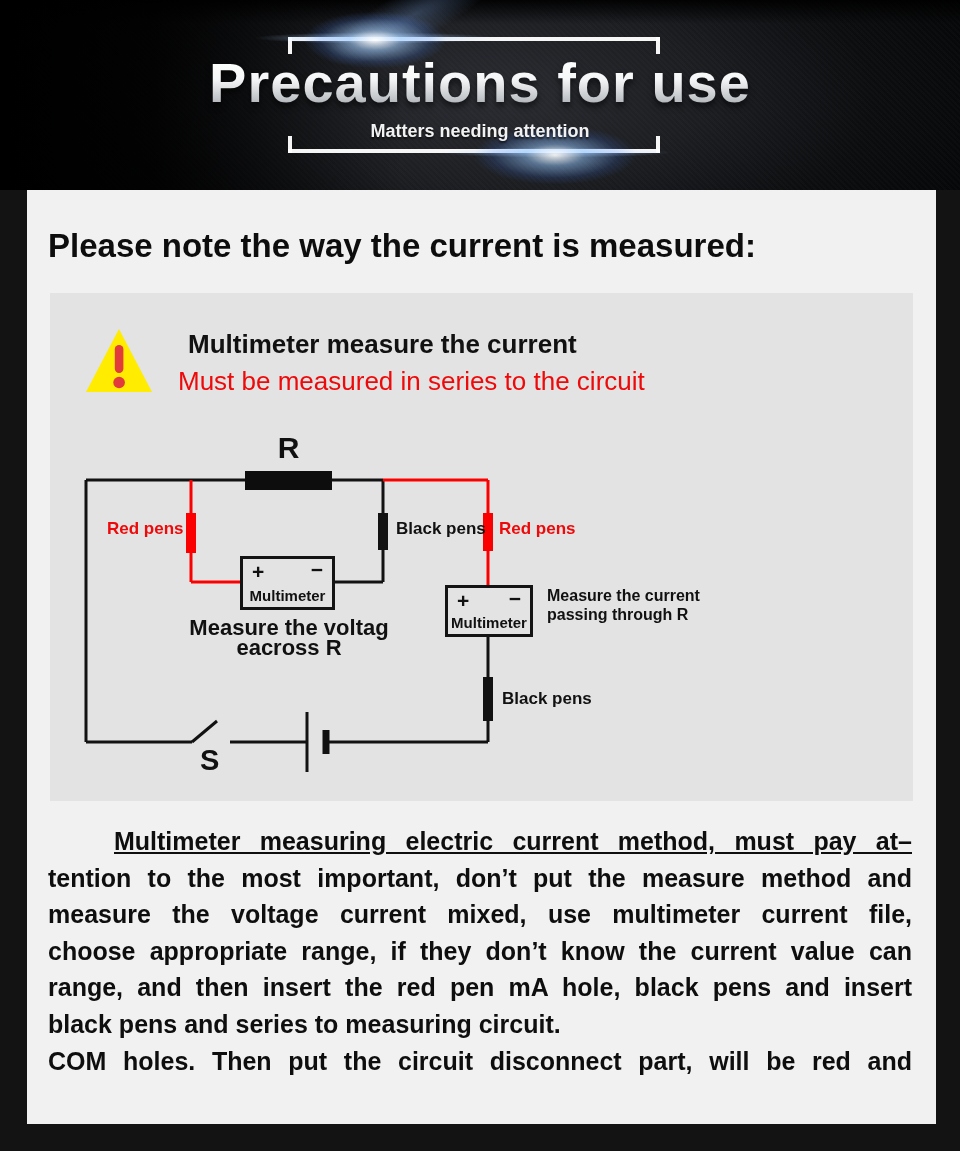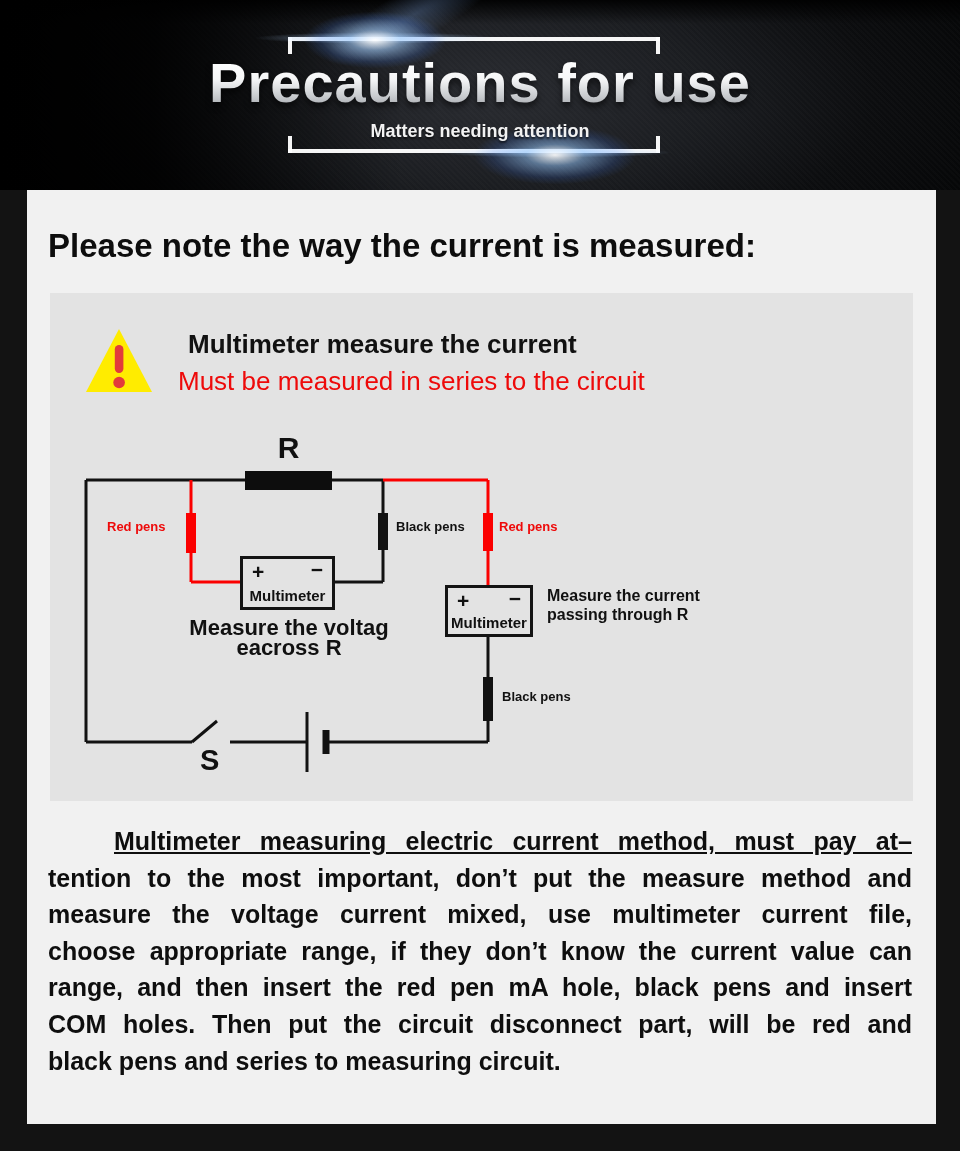--- a/index.html
+++ b/index.html
@@ -48,21 +48,21 @@
   .warn-title{position:absolute;left:138px;top:36px;font-size:26px;font-weight:bold;color:#111;}
   .warn-em{position:absolute;left:128px;top:73px;font-size:26px;font-weight:normal;color:var(--accent-red,#ee0a0a);text-align:right;}
 
   .circuit{position:absolute;left:0;top:0;width:863px;height:508px;}
   .wire-black{stroke:var(--wire-black,#111);}
   .wire-red{stroke:var(--wire-red,#f00);}
 
   .lbl{position:absolute;font-weight:bold;color:#111;}
   .lbl-r{left:195px;top:138px;width:87px;text-align:center;font-size:30px;}
   .lbl-s{left:150px;top:451px;font-size:29px;}
-  .pen-lbl{font-size:13px;}
+  .pen-lbl{font-size:17px;}
   .pen-red{color:var(--accent-red,#ee0a0a);}
   .lbl-red1{left:57px;top:226px;}
   .lbl-black1{left:346px;top:226px;}
   .lbl-red2{left:449px;top:226px;}
   .lbl-black2{left:452px;top:396px;}
 
   .meter{position:absolute;border:3px solid #141414;box-sizing:border-box;}
   .meter-v{left:190px;top:263px;width:95px;height:54px;}
   .meter-a{left:395px;top:292px;width:88px;height:52px;}
   .meter .plus{position:absolute;left:9px;top:1px;font-size:21px;font-weight:bold;color:#111;}
@@ -158,19 +158,19 @@
 
       <div class="lbl lbl-s">S</div>
     </section>
 
     <div class="paragraph">
       <div class="p-line p-line--first">Multimeter measuring electric current method, must pay at–</div>
       <div class="p-line">tention to the most important, don’t put the measure method and</div>
       <div class="p-line">measure the voltage current mixed, use multimeter current file,</div>
       <div class="p-line">choose appropriate range, if they don’t know the current value can</div>
       <div class="p-line">range, and then insert the red pen mA hole, black pens and insert</div>
+      <div class="p-line p-line--last">black pens and series to measuring circuit.</div>
       <div class="p-line">COM holes. Then put the circuit disconnect part, will be red and</div>
-      <div class="p-line p-line--last">black pens and series to measuring circuit.</div>
     </div>
   </main>
 
   <footer style="position:absolute;left:0;top:1124px;width:960px;height:27px;"></footer>
 </div>
 
 </body></html>

